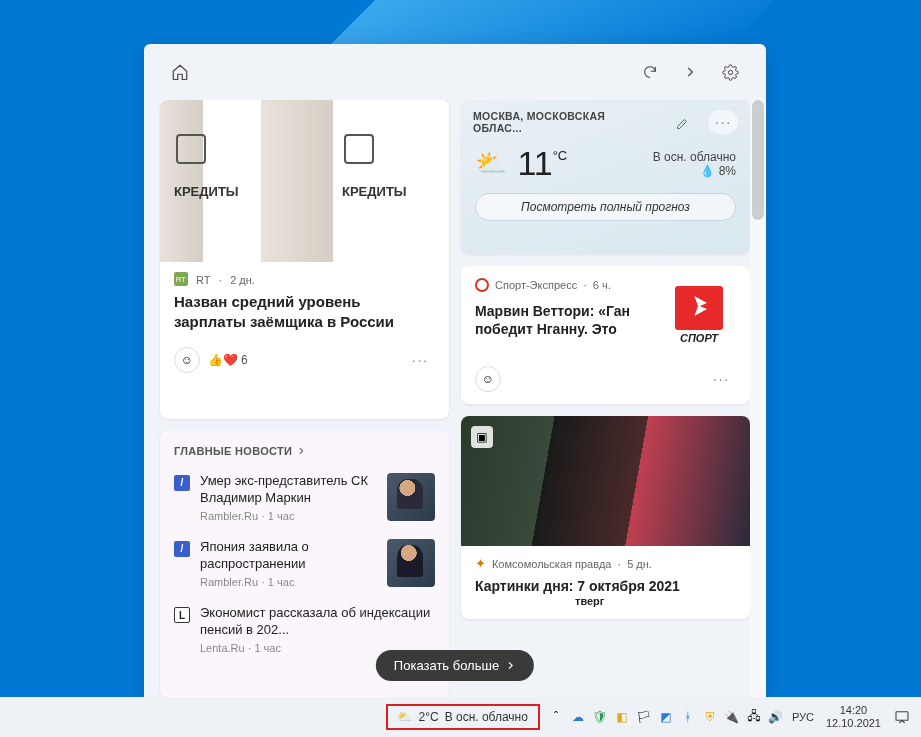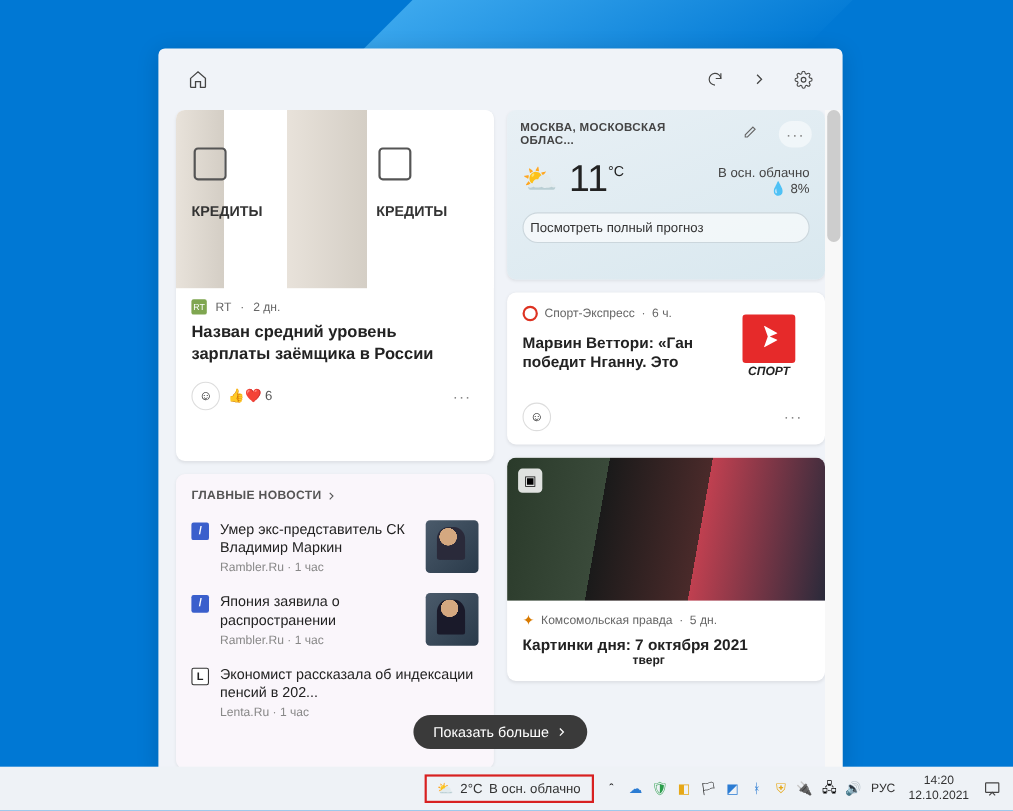--- a/index.html
+++ b/index.html
@@ -23,30 +23,30 @@
 .kredit-label.k1 { left: 14px; top: 84px; }
 .kredit-label.k2 { left: 182px; top: 84px; }
 .news1-body { padding: 10px 14px 12px; }
 .src-row { display: flex; align-items: flex-end; gap: 8px; font-size: 11px; color: #666; margin-bottom: 6px; }
 .src-badge { width: 14px; height: 14px; background: #7fa650; border-radius: 2px; font-size: 8px; color: #fff; display: flex; align-items: center; justify-content: center; }
 .news-title { font-size: 15px; font-weight: 600; color: #222; line-height: 1.3; }
 .card-foot { display: flex; align-items: center; gap: 8px; padding: 4px 14px 12px; }
 .react-btn { width: 26px; height: 26px; border-radius: 50%; border: 1px solid #ddd; display: flex; align-items: center; justify-content: center; font-size: 12px; cursor: pointer; }
 .react-count { display: flex; align-items: center; gap: 3px; font-size: 12px; color: #555; }
 .more-btn { margin-left: auto; width: 30px; height: 24px; display: flex; align-items: center; justify-content: center; cursor: pointer; color: #888; font-size: 14px; letter-spacing: 1px; }
-.weather-top { display: flex; align-items: flex-start; padding: 10px 12px; gap: 16px; }
+.weather-top { display: flex; align-items: flex-end; padding: 10px 12px; gap: 16px; }
 .loc-name { font-size: 10.5px; font-weight: 600; color: #444; letter-spacing: 0.3px; }
 .loc-edit { width: 20px; height: 20px; font-size: 11px; color: #666; cursor: pointer; display:flex;align-items:center;justify-content:center; }
 .weather-mid { display: flex; align-items: center; padding: 0 14px; gap: 10px; }
 .weather-ico { font-size: 26px; }
 .temp { font-size: 34px; font-weight: 300; color: #222; display: flex; align-items: flex-start; }
 .temp sup { font-size: 13px; margin-top: 4px; }
 .weather-desc { margin-left: auto; text-align: right; font-size: 12px; color: #444; }
 .precip { font-size: 12px; color: #444; }
-.weather-btn { margin: 10px 14px; padding: 6px; text-align: left; font-size: 12px; color: #333; background: rgba(255,255,255,0.6); border: 1px solid #cbd6dc; border-radius: 16px; cursor: pointer; }
+.weather-btn { margin: 10px 14px; padding: 6px; text-align: center; font-size: 12px; color: #333; background: rgba(255,255,255,0.6); border: 1px solid #cbd6dc; border-radius: 16px; cursor: pointer; font-style: italic; }
 .sport-body { padding: 12px 14px 10px; display: flex; gap: 25px; }
 .sport-txt { flex: 1; }
 .sport-src { display: flex; align-items: center; gap: 6px; font-size: 11px; color: #666; margin-bottom: 10px; }
 .sport-badge { width: 14px; height: 14px; border: 2px solid #d32; border-radius: 50%; }
 .sport-title { font-size: 14px; font-weight: 600; color: #222; line-height: 1.3; }
 .sport-logo { width: 74px; height: 74px; display: flex; flex-direction: column; align-items: center; justify-content: center; }
 .sport-logo-red { width: 48px; height: 44px; background: #e62a2a; border-radius: 3px; position:relative; }
 .sport-logo-red::after { content:''; position:absolute; left:14px; top:10px; width:18px; height:20px; background:#fff; clip-path: polygon(30% 0, 100% 35%, 60% 50%, 100% 65%, 30% 100%, 50% 50%); }
 .sport-logo-txt { font-size: 11px; font-weight: 800; color: #222; margin-top: 2px; font-style: italic; }
 .headlines-hdr { padding: 14px 14px 10px; font-size: 11px; font-weight: 600; color: #555; letter-spacing: 0.3px; display:flex;align-items:center;gap:4px; cursor:pointer; }

